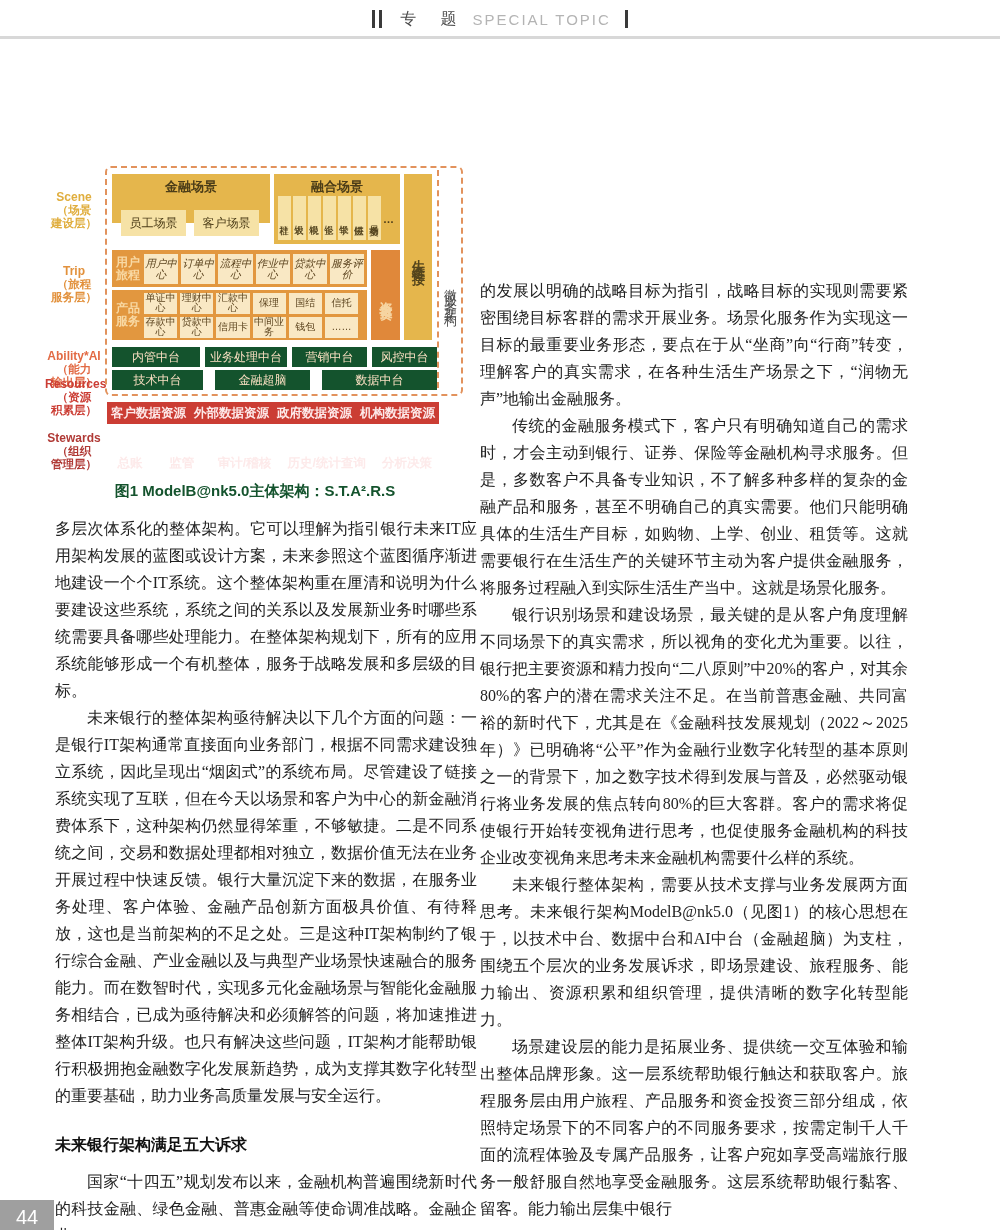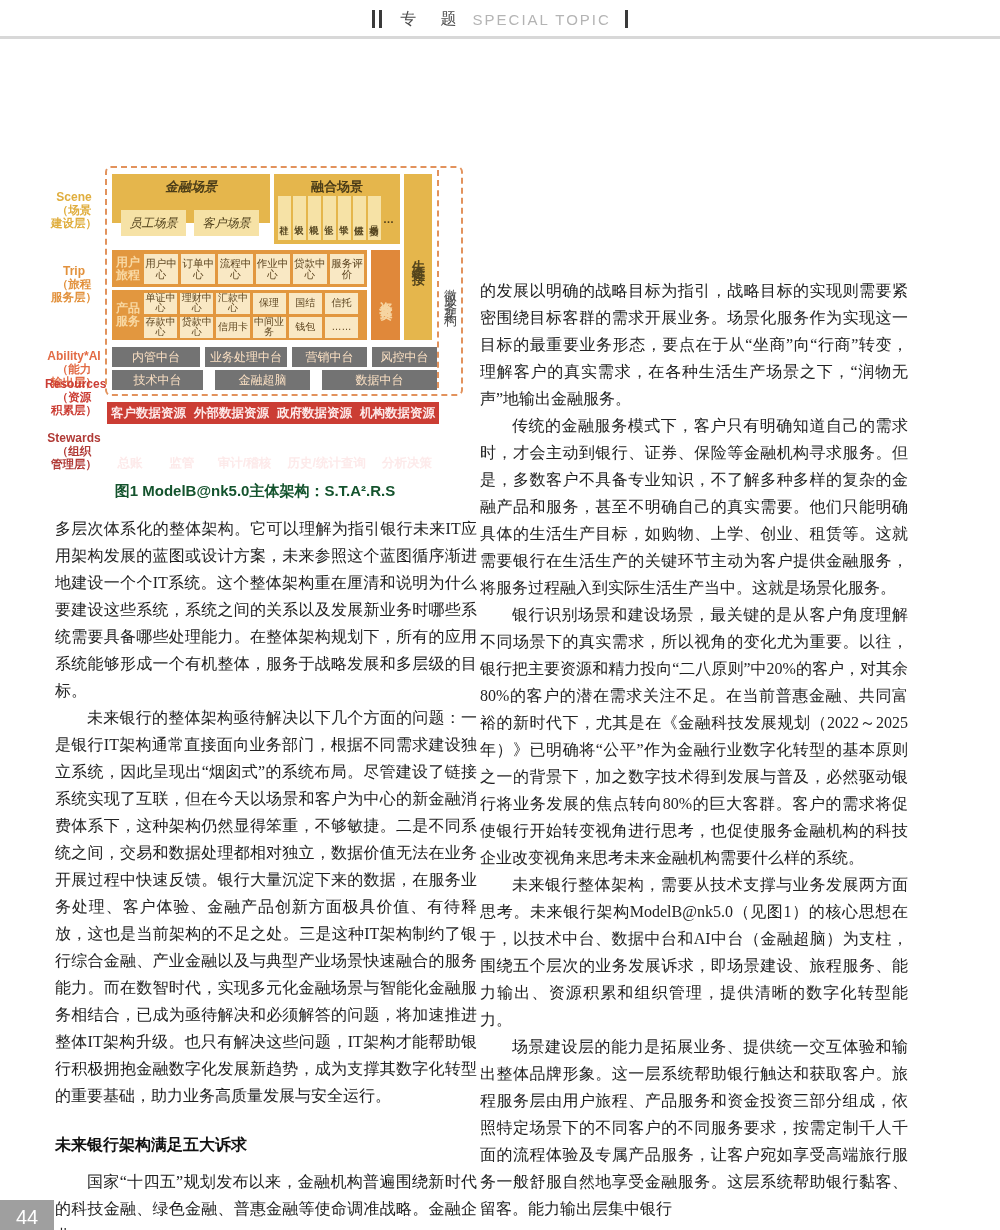--- a/index.html
+++ b/index.html
@@ -30,55 +30,55 @@
   .lbl-resources{top:212px;color:#cb3d34;}
   .lbl-stewards{top:266px;color:#b03a36;}
 
   .dashed-box{position:absolute;left:60px;top:0;width:354px;height:226px;
     border:2px dashed #e2925c;border-radius:6px;}
   .inner-divider{position:absolute;left:392px;top:4px;height:218px;border-left:2px dashed #e2925c;}
 
   .blk{position:absolute;box-sizing:border-box;}
   .golden{background:#e5b64c;color:#4c3d18;}
   .cream{background:#f6e2a6;color:#4c3d18;}
-  .scene-a{left:67px;top:8px;width:158px;height:49px;font-style:italic;}
+  .scene-a{left:67px;top:8px;width:158px;height:49px;}
   .scene-b{left:229px;top:8px;width:126px;height:70px;}
   .scene-title{text-align:center;font-size:13px;font-weight:bold;padding-top:4px;}
   .scene-sub{position:absolute;top:36px;height:26px;font-size:12px;display:flex;align-items:center;justify-content:center;}
   .sub1{left:9px;width:65px;} .sub2{left:82px;width:65px;}
   .fusion-cols{position:absolute;left:4px;top:22px;width:118px;height:46px;display:flex;gap:2px;align-items:flex-start;}
   .fusion-col{width:13px;height:44px;background:#f6e2a6;color:#4c3d18;font-size:9.5px;
     writing-mode:vertical-rl;text-orientation:upright;display:flex;align-items:center;justify-content:center;line-height:13px;}
   .fusion-more{font-size:11px;color:#4c3d18;align-self:center;font-weight:bold;}
 
   .eco-link{left:359px;top:8px;width:28px;height:166px;background:#e5b64c;color:#55451c;
     writing-mode:vertical-rl;text-orientation:upright;font-size:13px;font-weight:bold;letter-spacing:4px;
     display:flex;align-items:center;justify-content:center;}
   .microservice{position:absolute;left:395px;top:58px;width:20px;height:140px;color:#4a4a4a;
     writing-mode:vertical-rl;text-orientation:upright;font-size:13px;letter-spacing:6px;
     display:flex;align-items:center;justify-content:center;}
 
   .trip-band{background:#e2973f;display:flex;align-items:center;}
   .band1{left:67px;top:84px;width:255px;height:37px;}
   .band2{left:67px;top:124px;width:255px;height:50px;}
   .trip-label{width:32px;flex:0 0 32px;color:#f8d9a4;font-size:12px;font-weight:bold;line-height:13px;text-align:center;}
-  .trip-blocks{flex:1;display:flex;gap:3px;padding-right:3px;}
+  .trip-blocks{flex:1;display:flex;gap:3px;padding-right:3px;font-style:italic;}
   .trip-block{flex:1;background:#f9e8c4;color:#5d4520;font-size:10.5px;line-height:11px;
     display:flex;align-items:center;justify-content:center;text-align:center;height:30px;}
   .prod-col{flex:1;display:flex;flex-direction:column;gap:3px;padding-right:9px;}
   .prod-row{display:flex;gap:3px;}
   .prod-block{flex:1;background:#f9e8c4;color:#5d4520;font-size:10px;line-height:10.5px;
     display:flex;align-items:center;justify-content:center;text-align:center;height:21px;}
   .investment{left:326px;top:84px;width:29px;height:90px;background:#e0883a;color:#f6d5a2;
     writing-mode:vertical-rl;text-orientation:upright;font-size:13px;font-weight:bold;letter-spacing:2px;
     display:flex;align-items:center;justify-content:center;}
 
   .ability-row{position:absolute;left:67px;width:325px;height:20px;display:flex;}
   .ab1{top:181px;gap:5px;} .ab2{top:204px;gap:12px;}
-  .ability-block{background:#737373;color:#fbe0c3;font-size:12px;display:flex;align-items:center;justify-content:center;}
+  .ability-block{background:#14532d;color:#fbe0c3;font-size:12px;display:flex;align-items:center;justify-content:center;}
 
   .resources-bar{left:62px;top:236px;width:332px;height:22px;background:#cb3d34;color:#fdeaea;
     display:flex;align-items:center;justify-content:space-around;font-size:12.5px;font-weight:bold;}
   .stewards-row{position:absolute;left:62px;top:270px;width:332px;height:24px;display:flex;gap:6px;}
   .steward-block{background:#b03a36;color:#fdeaea;font-size:12.5px;font-weight:bold;
     display:flex;align-items:center;justify-content:center;margin-top:27px;}
 
   .fig-caption{position:absolute;left:45px;top:482px;width:420px;text-align:center;
     font-family:"Liberation Sans","DejaVu Sans",sans-serif;font-size:15px;font-weight:bold;color:#14532d;}
 

